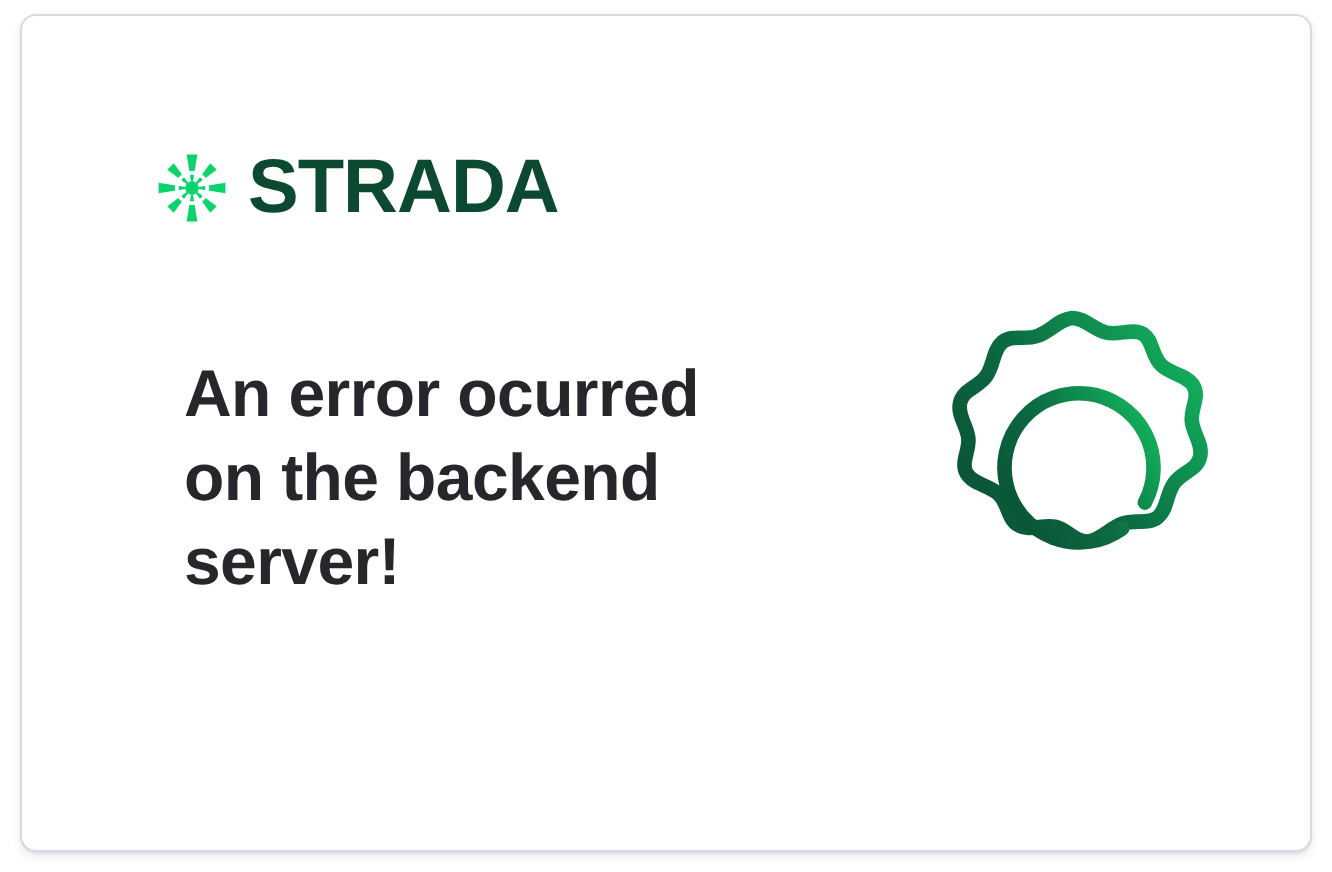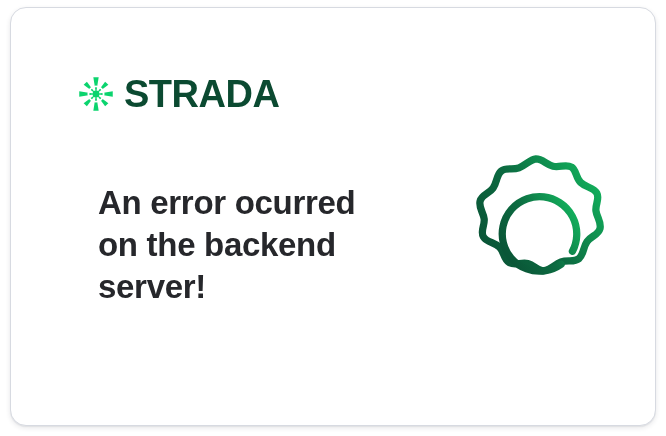--- a/index.html
+++ b/index.html
@@ -25,21 +25,21 @@
 
   
   .card {
     position: absolute;
     left: 10px;
     top: 7px;
     width: 646px;
     height: 419px;
     background: #ffffff;
     border: 1px solid #d7dae1;
-    border-radius: 16px;
+    border-radius: 8px;
     box-sizing: border-box;
     box-shadow: 0 2px 5px rgba(25,30,45,0.10),
                 0 1px 1px rgba(25,30,45,0.06);
     overflow: hidden;
   }
 
   
   .brand {
     position: absolute;
     left: 66px;
@@ -64,21 +64,21 @@
     color: #0b4a31;
     white-space: nowrap;
   }
 
   
   .message {
     position: absolute;
     left: 77px;
     top: 164px;
     width: 290px;
-    margin: 10px;
+    margin: 4px;
     font-family: "Liberation Sans", sans-serif;
     font-size: 33px;
     line-height: 42px;
     font-weight: 700;
     letter-spacing: -0.3px;
     color: #26272b;
   }
 
   
   .gear {

